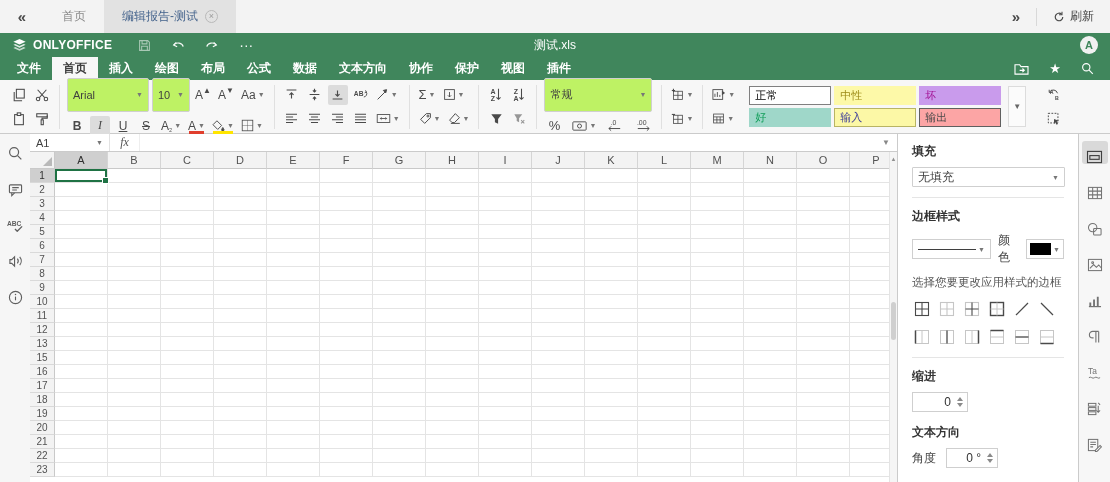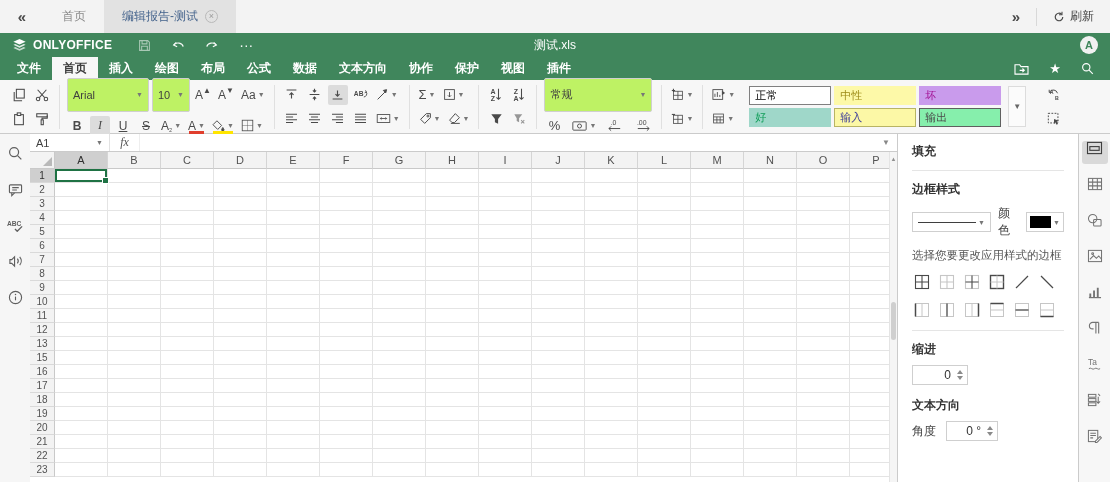--- a/index.html
+++ b/index.html
@@ -95,21 +95,21 @@
   .bbtn { width:20px; height:20px; display:flex; align-items:center; justify-content:center; }
   .spin { width:56px; height:20px; border:1px solid #cfcfcf; background:#fff; display:flex; align-items:center; }
   .spinval { flex:1; text-align:right; font-size:12px; color:#333; padding-right:3px; }
   .updown { width:13px; display:flex; flex-direction:column; align-items:center; gap:2px; padding-right:2px; }
   .tri-up { width:0; height:0; border-left:3px solid transparent; border-right:3px solid transparent; border-bottom:4px solid #8a8a8a; }
   .tri-dn { width:0; height:0; border-left:3px solid transparent; border-right:3px solid transparent; border-top:4px solid #8a8a8a; }
   .anglerow { display:flex; align-items:center; gap:10px; margin-bottom:4px; }
 
   
   .ricons { width:32px; background:#f7f7f7; border-left:1px solid #cbcbcb; display:flex; flex-direction:column; align-items:center; padding-top:7px; gap:13px; color:#737373; }
-  .ricon { width:26px; height:23px; border-radius:3px; display:flex; align-items:flex-start; justify-content:center; }
+  .ricon { width:26px; height:23px; border-radius:3px; display:flex; align-items:flex-end; justify-content:center; }
   .ricon.active { background:#d9d9d9; color:#3f3f3f; }
 </style>
 </head>
 <body>
 
 <div class="tabbar">
   <div class="tb-collapse">«</div>
   <div class="tb-tab">
       <span>首页</span>
     </div>
@@ -475,21 +475,21 @@
   </div>
 
   <div class="tsec" style="padding-left:8px">
     <div class="trow">
       <div class="styles">
         <div class="cstyle" style="background: rgb(255, 255, 255); color: rgb(0, 0, 0); border-color: rgb(128, 128, 128);">正常</div>
         <div class="cstyle" style="background: rgb(253, 249, 168); color: rgb(156, 138, 22); border-color: rgb(253, 249, 168);">中性</div>
         <div class="cstyle" style="background: rgb(201, 155, 236); color: rgb(163, 19, 150); border-color: rgb(201, 155, 236);">坏</div>
         <div class="cstyle" style="background: rgb(159, 215, 201); color: rgb(16, 157, 88); border-color: rgb(159, 215, 201);">好</div>
         <div class="cstyle" style="background: rgb(252, 248, 166); color: rgb(68, 68, 154); border-color: rgb(184, 180, 100);">输入</div>
-        <div class="cstyle" style="background: #86efac; color: rgb(74, 74, 74); border-color: rgb(95, 95, 95);">输出</div>
+        <div class="cstyle" style="background: #fca5a5; color: rgb(74, 74, 74); border-color: rgb(95, 95, 95);">输出</div>
       </div>
       <div class="stylemore">▼</div>
     </div>
   </div>
 
   <div class="tsec" style="margin-left:10px">
     <div class="trow">
       <div class="tbtn">
         <svg width="14" height="14" viewBox="0 0 16 16" fill="none" stroke="currentColor" stroke-width="1.1">
           <path d="M12 6a5 5 0 0 0-9-1.5"></path>
@@ -1000,20 +1000,24 @@
         </div>
       <div class="vscroll">
         <div class="varrow">▲</div>
         <div class="vthumb"></div>
       </div>
     </div>
   </div>
 
   <div class="rpanel">
     <div class="ph">填充</div>
+    <div class="psel">
+      <span>无填充</span>
+        <span class="caret">▼</span>
+    </div>
     <div class="pdiv"></div>
 
     <div class="ph">边框样式</div>
     <div class="brow">
       <div class="linesel">
         <div class="lineglyph"></div>
           <span class="caret">▼</span>
       </div>
       <span>颜色</span>
       <div class="swatch">

